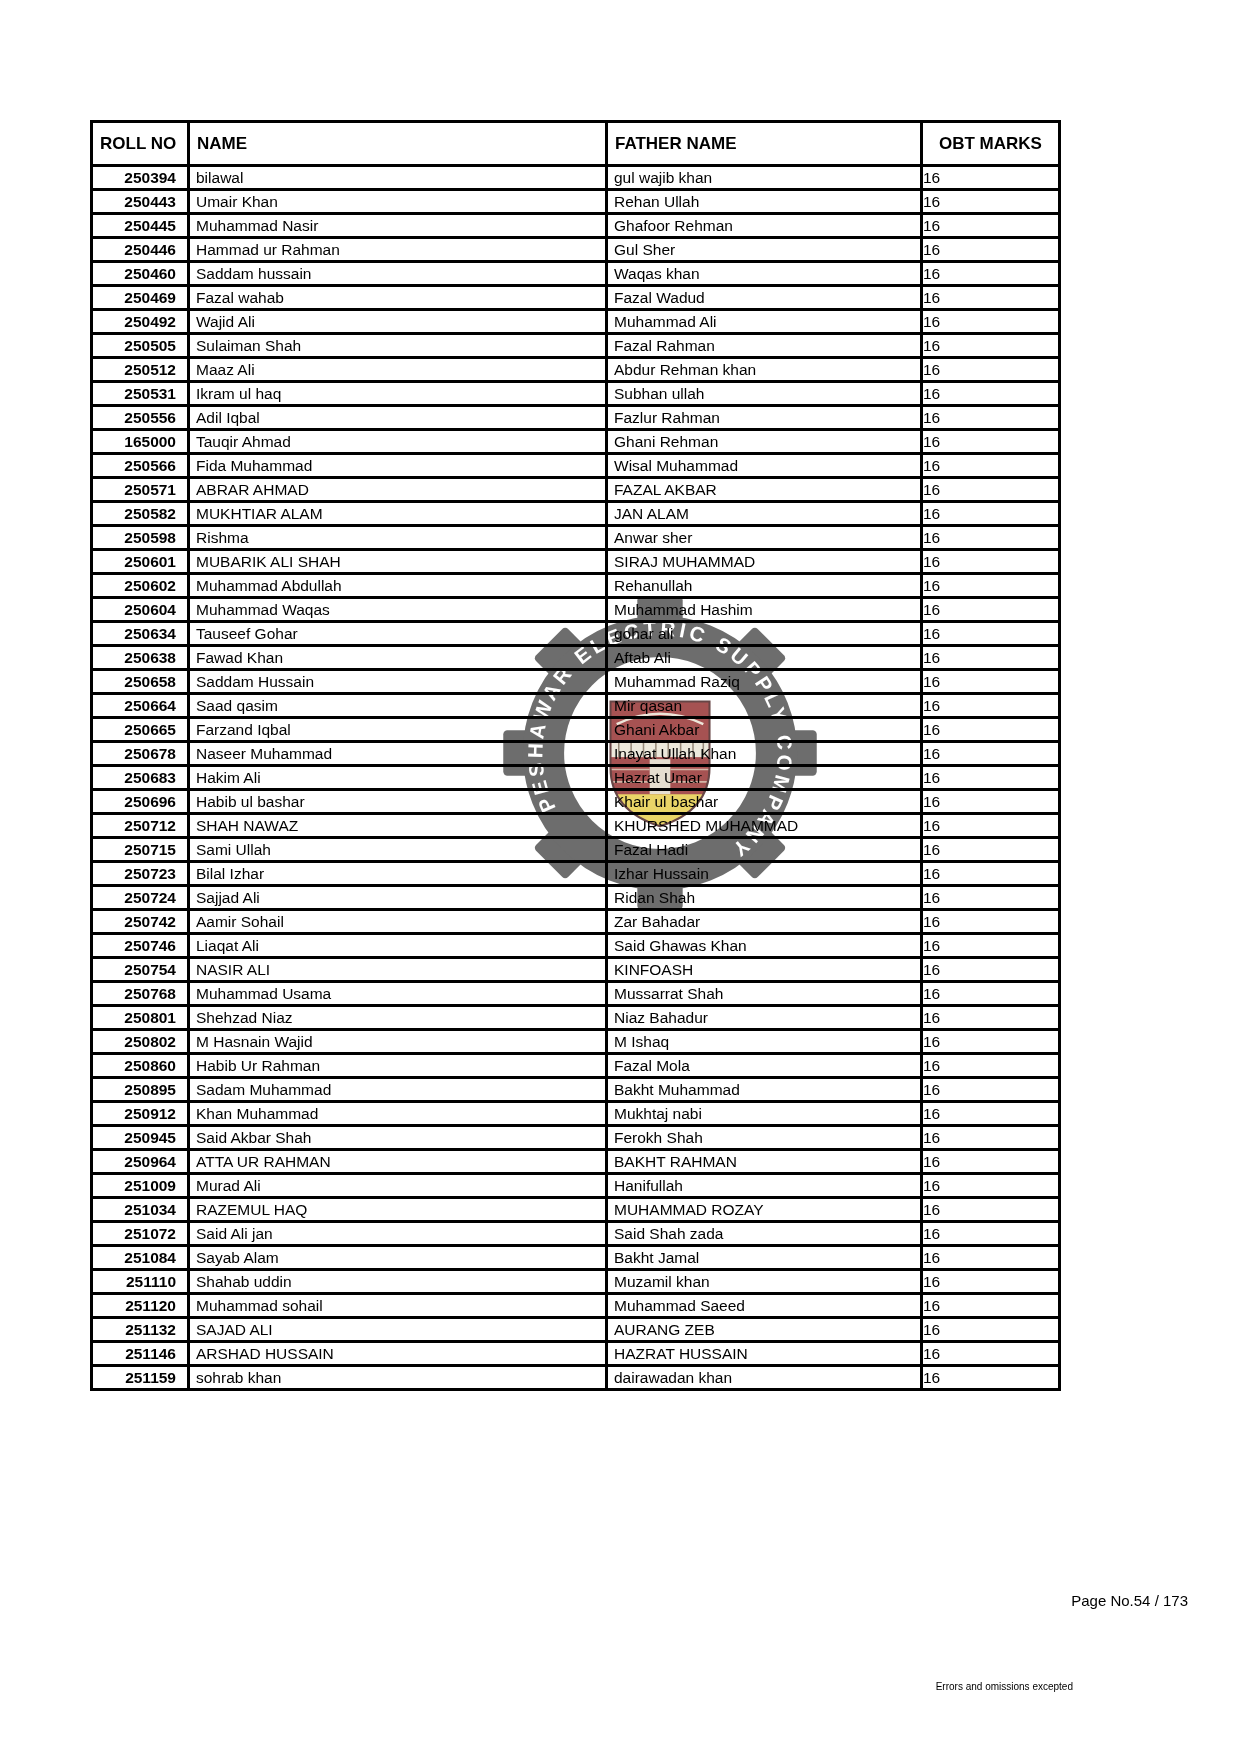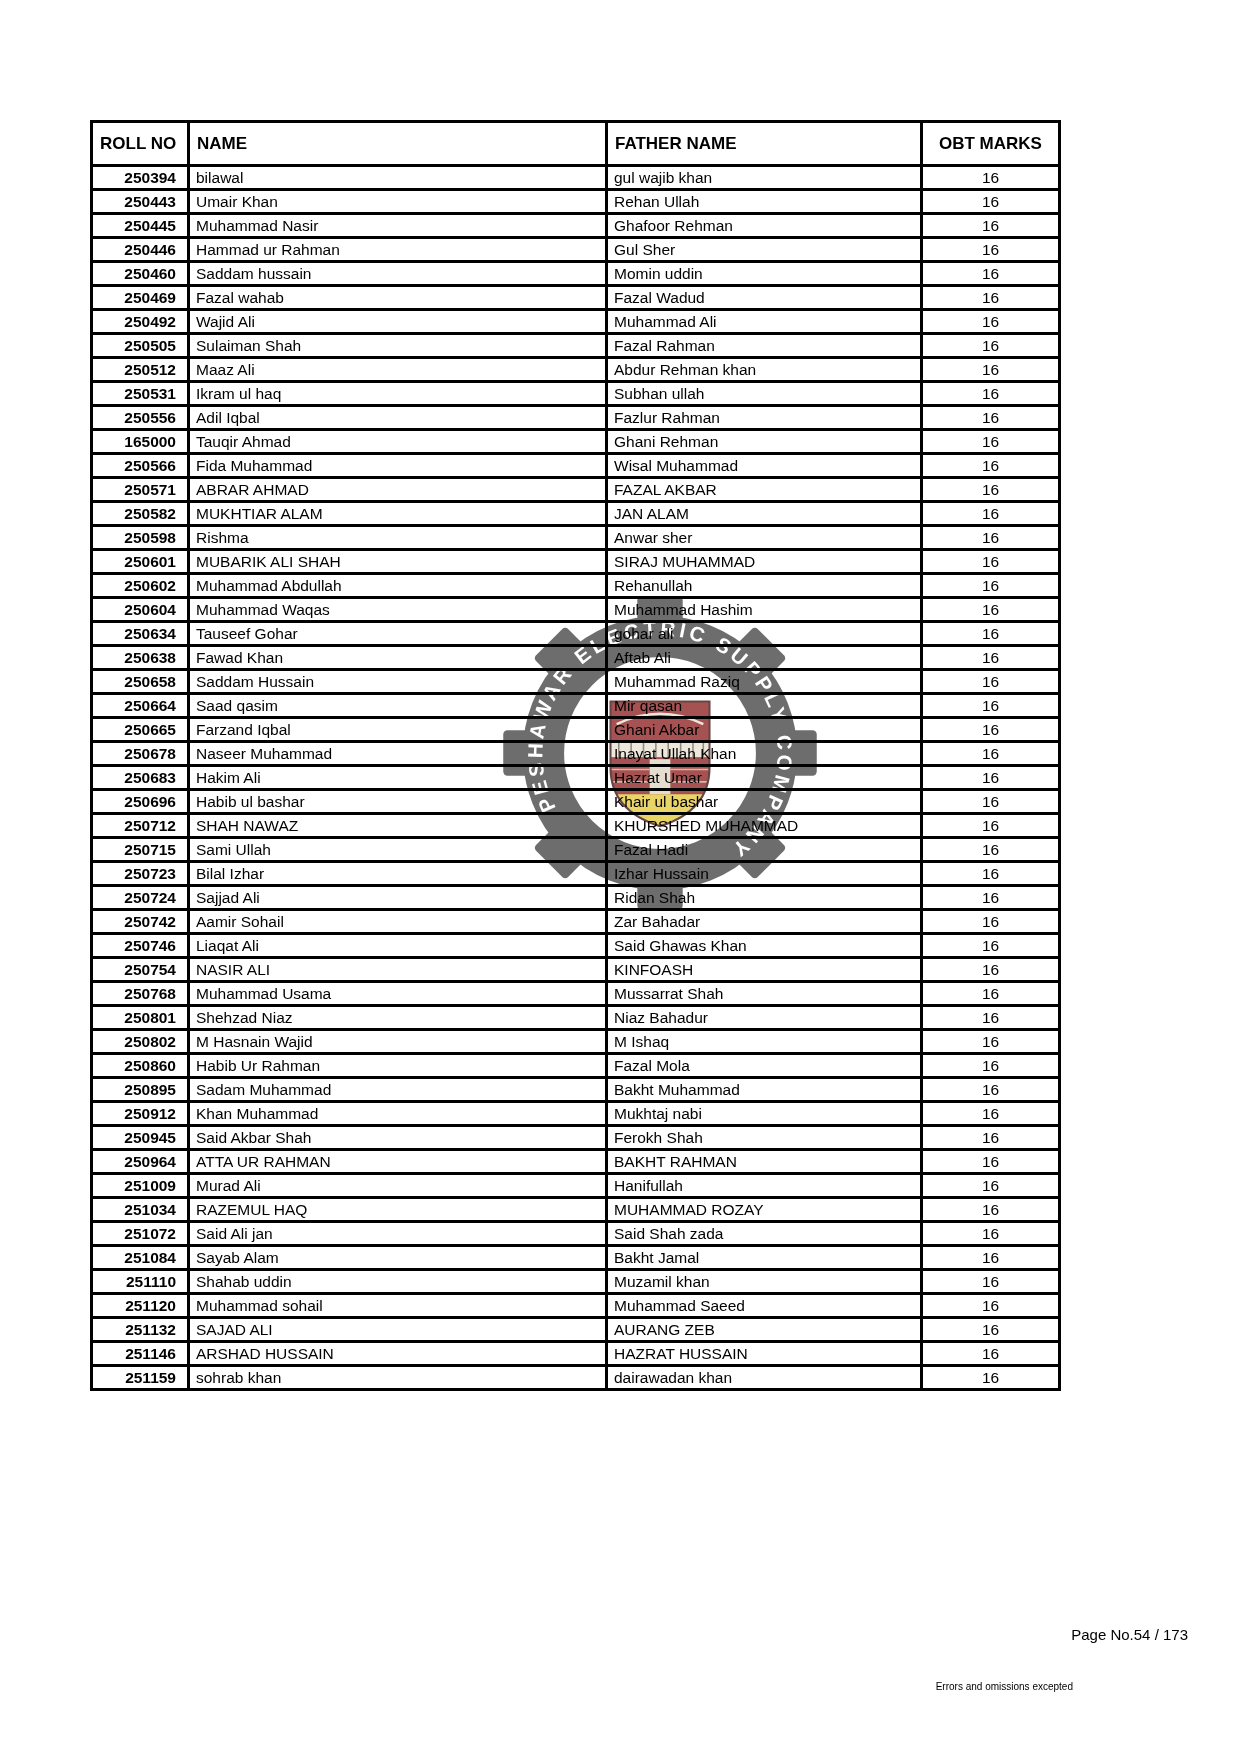--- a/index.html
+++ b/index.html
@@ -52,36 +52,36 @@
     padding:0 0 0 6px;
     vertical-align:middle;
   }
   table.results td.roll {
     font-weight:bold;
     text-align:right;
     padding:0 11px 0 0;
     margin-left:10px;
   }
   table.results td.marks {
-    text-align:center;
+    text-align:left;
     padding:0;
     margin-top:28px;
   }
   
   .footer-note {
     position:absolute;
     left:105px; top:1681px;
     width:968px;
     text-align:right;
     font-size:10px;
     z-index:1;
   }
   .footer-page {
     position:absolute;
-    top:1626px; right:52px;
+    top:1592px; right:52px;
     font-size:15px;
     z-index:1;
   }
 </style>
 </head>
 <body>
 
 <div class="page">
 
   <svg class="watermark" viewBox="0 0 320 320" xmlns="http://www.w3.org/2000/svg" aria-hidden="true">
@@ -160,21 +160,21 @@
         </tr>
         <tr>
           <td class="roll">250446</td>
           <td class="name">Hammad ur Rahman</td>
           <td class="father">Gul Sher</td>
           <td class="marks">16</td>
         </tr>
         <tr>
           <td class="roll">250460</td>
           <td class="name">Saddam hussain</td>
-          <td class="father">Momin uddin</td>
+          <td class="father">Waqas khan</td>
           <td class="marks">16</td>
         </tr>
         <tr>
           <td class="roll">250469</td>
           <td class="name">Fazal wahab</td>
           <td class="father">Fazal Wadud</td>
           <td class="marks">16</td>
         </tr>
         <tr>
           <td class="roll">250492</td>

